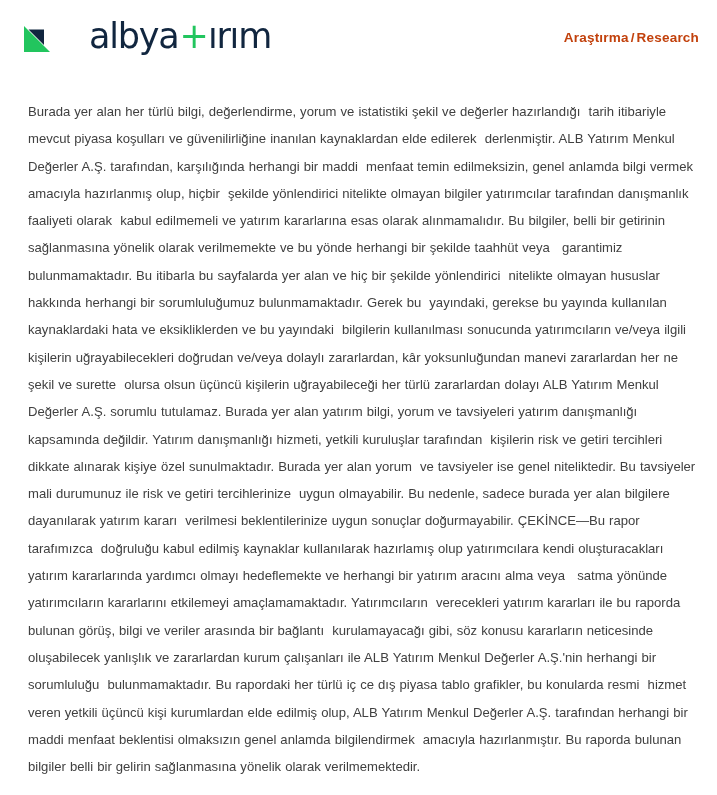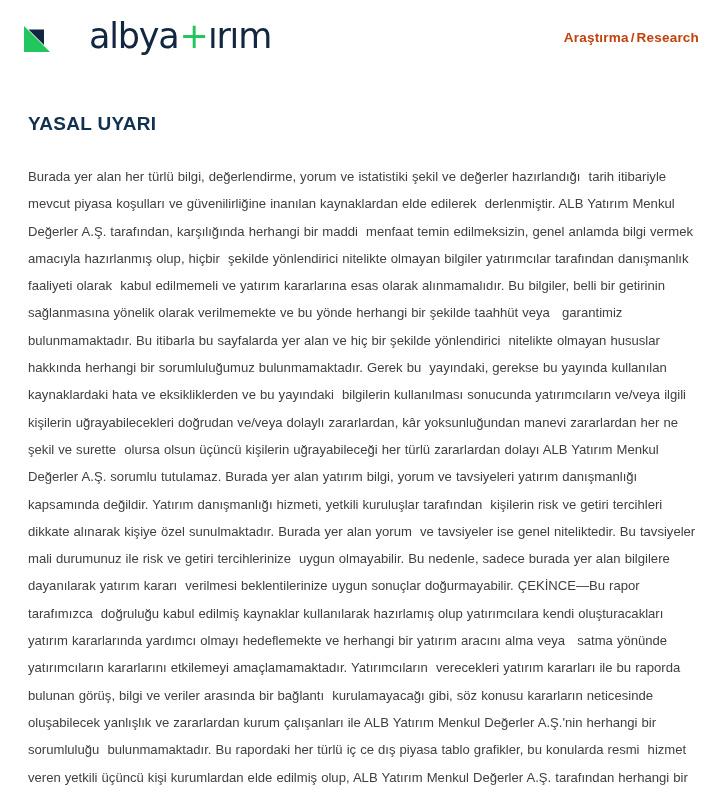--- a/index.html
+++ b/index.html
@@ -108,17 +108,16 @@
         <polygon points="2,2 2,28 28,28" fill="#22c55e"></polygon>
         <polygon points="6.5,5.5 22,5.5 22,21" fill="#11263f"></polygon>
       </svg>
       <span class="logo-word"><span>albya</span><span class="plus">+</span><span>ırım</span></span>
     </div>
 
     <div class="header-right"><span>Araştırma</span><span class="sep">/</span><span>Research</span></div>
 
   </div>
 
-  <h1 class="doc-title">YASAL UYARI</h1>
 
   <div class="body-text">Burada yer alan her türlü bilgi, değerlendirme, yorum ve istatistiki şekil ve değerler hazırlandığı  tarih itibariyle mevcut piyasa koşulları ve güvenilirliğine inanılan kaynaklardan elde edilerek  derlenmiştir. ALB Yatırım Menkul Değerler A.Ş. tarafından, karşılığında herhangi bir maddi  menfaat temin edilmeksizin, genel anlamda bilgi vermek amacıyla hazırlanmış olup, hiçbir  şekilde yönlendirici nitelikte olmayan bilgiler yatırımcılar tarafından danışmanlık faaliyeti olarak  kabul edilmemeli ve yatırım kararlarına esas olarak alınmamalıdır. Bu bilgiler, belli bir getirinin  sağlanmasına yönelik olarak verilmemekte ve bu yönde herhangi bir şekilde taahhüt veya   garantimiz bulunmamaktadır. Bu itibarla bu sayfalarda yer alan ve hiç bir şekilde yönlendirici  nitelikte olmayan hususlar hakkında herhangi bir sorumluluğumuz bulunmamaktadır. Gerek bu  yayındaki, gerekse bu yayında kullanılan kaynaklardaki hata ve eksikliklerden ve bu yayındaki  bilgilerin kullanılması sonucunda yatırımcıların ve/veya ilgili kişilerin uğrayabilecekleri doğrudan ve/veya dolaylı zararlardan, kâr yoksunluğundan manevi zararlardan her ne şekil ve surette  olursa olsun üçüncü kişilerin uğrayabileceği her türlü zararlardan dolayı ALB Yatırım Menkul  Değerler A.Ş. sorumlu tutulamaz. Burada yer alan yatırım bilgi, yorum ve tavsiyeleri yatırım danışmanlığı kapsamında değildir. Yatırım danışmanlığı hizmeti, yetkili kuruluşlar tarafından  kişilerin risk ve getiri tercihleri dikkate alınarak kişiye özel sunulmaktadır. Burada yer alan yorum  ve tavsiyeler ise genel niteliktedir. Bu tavsiyeler mali durumunuz ile risk ve getiri tercihlerinize  uygun olmayabilir. Bu nedenle, sadece burada yer alan bilgilere dayanılarak yatırım kararı  verilmesi beklentilerinize uygun sonuçlar doğurmayabilir. ÇEKİNCE—Bu rapor tarafımızca  doğruluğu kabul edilmiş kaynaklar kullanılarak hazırlamış olup yatırımcılara kendi oluşturacakları yatırım kararlarında yardımcı olmayı hedeflemekte ve herhangi bir yatırım aracını alma veya   satma yönünde yatırımcıların kararlarını etkilemeyi amaçlamamaktadır. Yatırımcıların  verecekleri yatırım kararları ile bu raporda bulunan görüş, bilgi ve veriler arasında bir bağlantı  kurulamayacağı gibi, söz konusu kararların neticesinde oluşabilecek yanlışlık ve zararlardan kurum çalışanları ile ALB Yatırım Menkul Değerler A.Ş.'nin herhangi bir sorumluluğu  bulunmamaktadır. Bu rapordaki her türlü iç ce dış piyasa tablo grafikler, bu konularda resmi  hizmet veren yetkili üçüncü kişi kurumlardan elde edilmiş olup, ALB Yatırım Menkul Değerler A.Ş. tarafından herhangi bir maddi menfaat beklentisi olmaksızın genel anlamda bilgilendirmek  amacıyla hazırlanmıştır. Bu raporda bulunan bilgiler belli bir gelirin sağlanmasına yönelik olarak verilmemektedir.</div>
 
 </div>
 
 </body></html>

